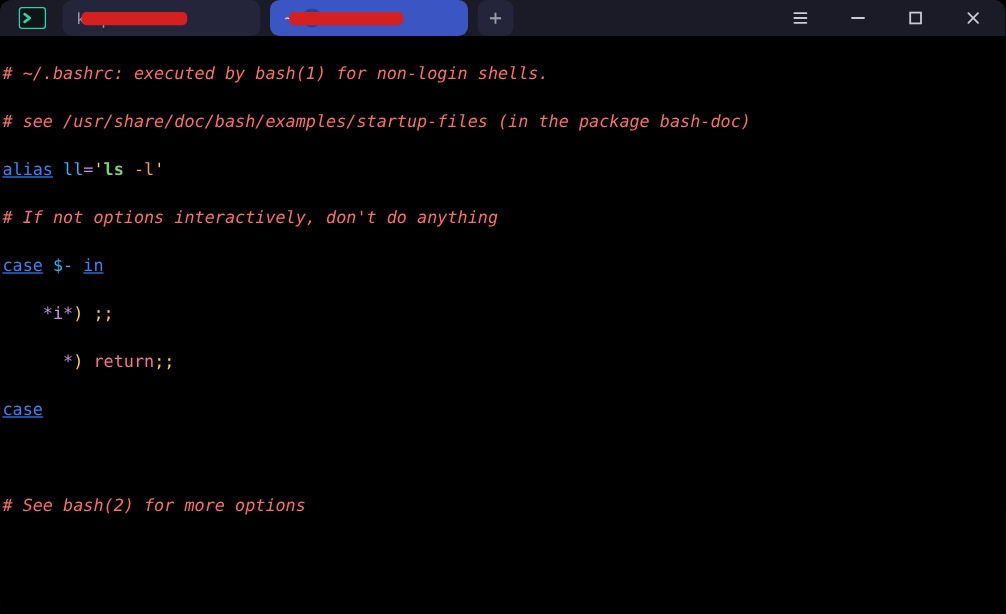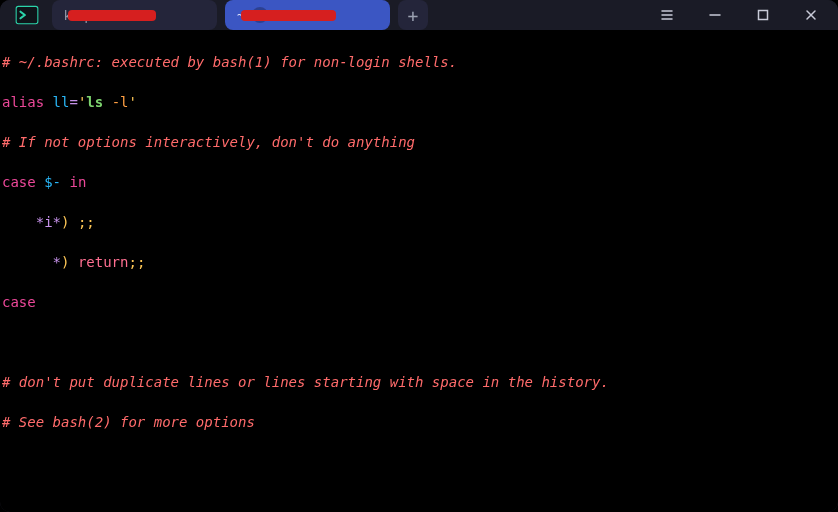--- a/index.html
+++ b/index.html
@@ -19,21 +19,21 @@
   .tab-inactive .redact { background: #d61f1f; left: 16px; top: 10px; width: 88px; }
   .tab-active .redact { background: #d61f1f; left: 16px; top: 10px; width: 95px; }
   .newtab { width: 30px; height: 30px; border-radius: 8px; background: #24253a; display: flex; align-items: center; justify-content: center; color: #9aa0b0; font-size: 18px; }
   .spacer { flex: 1; }
   .win-controls { display: flex; gap: 14px; align-items: center; }
   .win-btn { width: 34px; height: 30px; display: flex; align-items: center; justify-content: center; color: #c8cad8; }
   .win-btn svg { width: 14px; height: 14px; }
   .term { flex: 1; background: #000; padding: 2px 2px; position: relative; line-height: 20px; white-space: pre; }
   .line { height: 20px; }
   .c-comment { color: #ff6b6b; font-style: italic; }
-  .c-key { color: #ec4899; }
+  .c-key { color: #3b82f6; text-decoration: underline; }
   .c-var { color: #29b6f6; margin-top: 40px; }
   .c-assign { color: #c792ea; }
   .c-str { color: #ffc857; }
   .c-strcmd { color: #7dd36f; font-weight: bold; }
   .c-flagnum { color: #ff9f43; }
   .c-pat { color: #c792ea; }
   .c-punc { color: #ffc857; }
   .c-ret { color: #ff6f91; text-align: right; }
   .tab-label { white-space: nowrap; overflow: hidden; }
 </style>
@@ -82,28 +82,28 @@
       <div class="win-btn">
         <svg viewBox="0 0 14 14">
             <path d="M3 3l8 8M11 3l-8 8" stroke="currentColor" stroke-width="1.5" stroke-linecap="round"></path>
           </svg>
       </div>
     </div>
   </div>
 
   <div class="term">
 <div class="line"><span class="c-comment"># ~/.bashrc: executed by bash(1) for non-login shells.</span></div>
+<div class="line"><span class="c-comment"># see /usr/share/doc/bash/examples/startup-files (in the package bash-doc)</span></div>
 <div class="line"><span class="c-key">alias</span> <span class="c-var">ll</span><span class="c-assign">=</span><span class="c-str">'</span><span class="c-strcmd">ls</span><span> </span><span class="c-flagnum">-l</span><span class="c-str">'</span></div>
 <div class="line"><span class="c-comment"># If not options interactively, don't do anything</span></div>
 <div class="line"><span class="c-key">case</span> <span class="c-var">$-</span> <span class="c-key">in</span></div>
 <div class="line"><span>    </span><span class="c-pat">*i*</span><span class="c-punc">)</span><span class="c-punc"> ;;</span></div>
 <div class="line"><span>      </span><span class="c-pat">*</span><span class="c-punc">)</span><span> </span><span class="c-ret">return</span><span class="c-punc">;;</span></div>
 <div class="line"><span class="c-key">case</span></div>
 <div class="line"></div>
-<div class="line"><span class="c-comment"># don't put duplicate lines or lines starting with space in the history.</span></div>
 <div class="line"><span class="c-comment"># See bash(2) for more options</span></div>
 
 
 
 
 
 
 
 
 

